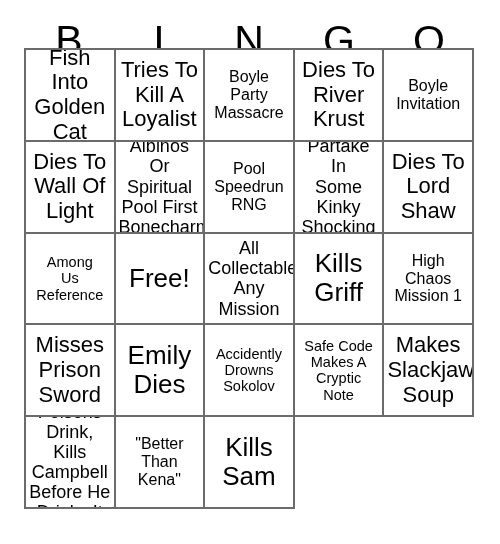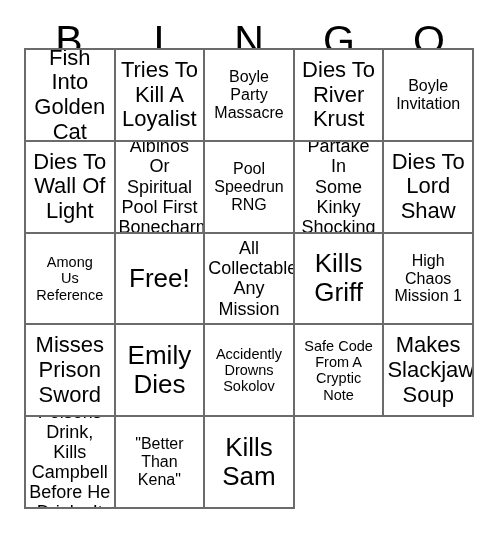--- a/index.html
+++ b/index.html
@@ -187,21 +187,21 @@
 Dies</span>
       </div>
     <div class="cell">
         <span class="cell-text sz-sm">Accidently
 Drowns
 Sokolov</span>
       </div>
 
     <div class="cell">
         <span class="cell-text sz-sm">Safe Code
-From A
+Makes A
 Cryptic
 Note</span>
       </div>
     <div class="cell">
         <span class="cell-text sz-lg">Makes
 Slackjaw
 Soup</span>
       </div>
     <div class="cell">
         <span class="cell-text sz-xs">Poisons

